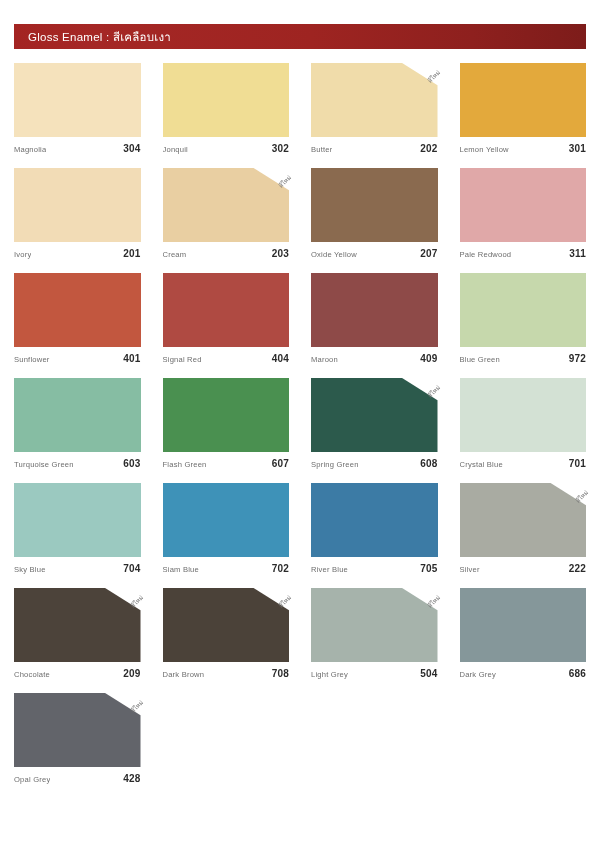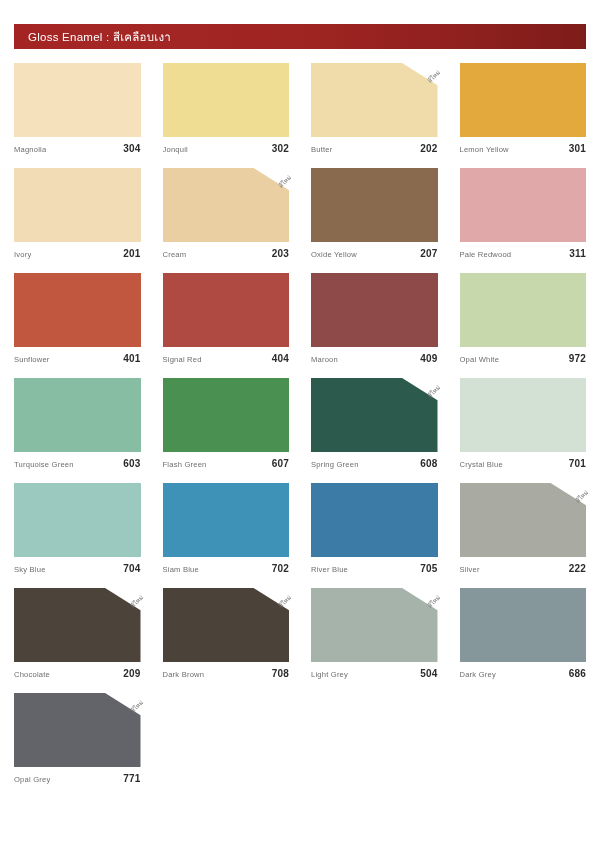--- a/index.html
+++ b/index.html
@@ -231,21 +231,21 @@
         <div class="chip-meta">
           <span class="chip-name">Maroon</span>
           <span class="chip-code">409</span>
         </div>
       </div>
       <div class="cell">
         <div class="chip-wrap">
           <div class="chip" style="background: rgb(198, 216, 172);"></div>
         </div>
         <div class="chip-meta">
-          <span class="chip-name">Opal White</span>
+          <span class="chip-name">Blue Green</span>
           <span class="chip-code">972</span>
         </div>
       </div>
       <div class="cell">
         <div class="chip-wrap">
           <div class="chip" style="background: rgb(134, 189, 163);"></div>
         </div>
         <div class="chip-meta">
           <span class="chip-name">Turquoise Green</span>
           <span class="chip-code">603</span>
@@ -367,21 +367,21 @@
       </div>
       <div class="cell">
         <div class="chip-wrap">
           <div class="chip is-new" style="background: rgb(98, 100, 106);"></div>
           <div class="ribbon">
             <span class="ribbon-text">สีใหม่</span>
           </div>
         </div>
         <div class="chip-meta">
           <span class="chip-name">Opal Grey</span>
-          <span class="chip-code">771</span>
+          <span class="chip-code">428</span>
         </div>
       </div>
     </div>
 
   <div class="footer">
     <span>Also Available in White </span><b>101</b><span> &amp; Black </span><b>333</b>
   </div>
 
 </div>
 

